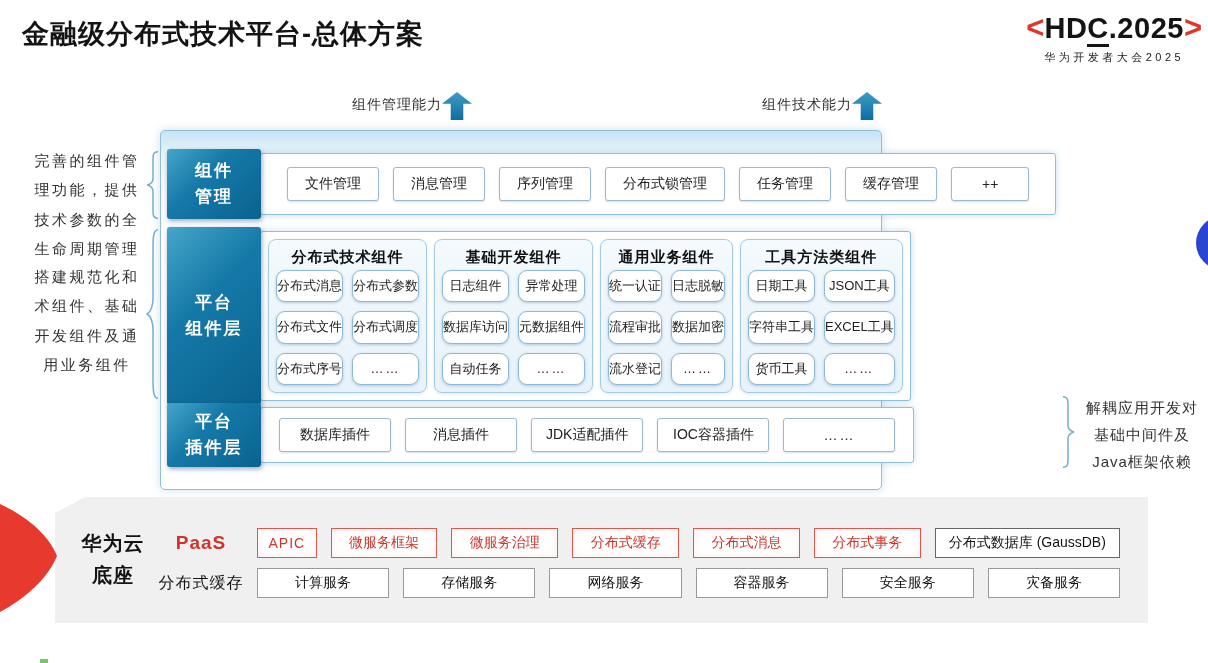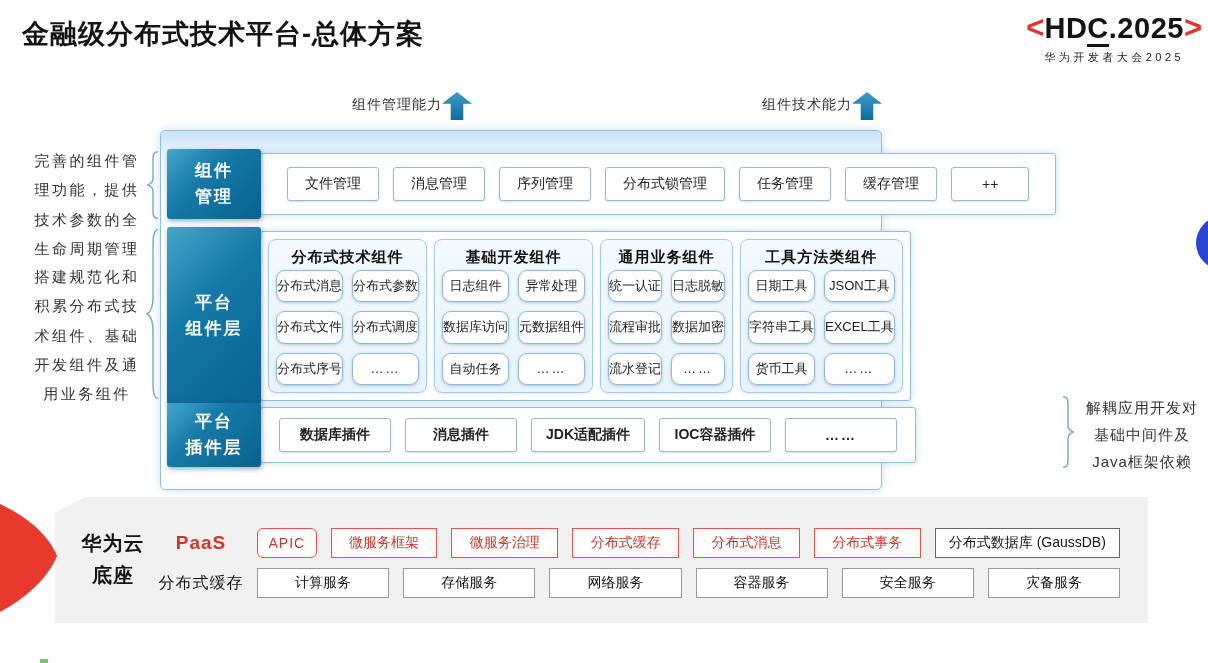--- a/index.html
+++ b/index.html
@@ -63,21 +63,21 @@
     font-size:15px; font-weight:bold; color:#111; letter-spacing:1px; }
   .group-grid { flex:1; display:grid; grid-template-columns:1fr 1fr; gap:9px 9px; }
   .gitem { display:flex; align-items:center; justify-content:center; background:#fff;
     border:1px solid #8fb9d8; border-radius:9px; font-size:13px; color:#222;
     box-shadow:0 1px 3px rgba(30,90,140,.28); white-space:nowrap; }
 
   
   .plugline { flex:1; display:flex; align-items:center; justify-content:space-between; padding:0 18px; gap:14px; }
   .plug { height:34px; min-width:112px; padding:0 14px; display:flex; align-items:center; justify-content:center;
     background:#fff; border:1px solid #9db9cf; border-radius:3px; font-size:14px; color:#222;
-    box-shadow:0 1px 2px rgba(60,100,140,.22); white-space:nowrap;font-weight:bold; }
+    box-shadow:0 1px 2px rgba(60,100,140,.22); white-space:nowrap; }
 
   
   .brace { position:absolute; z-index:3; }
   .brace svg { display:block; width:100%; height:100%; }
   .brace-flip { transform:scaleX(-1); }
 
   
   .foundation { position:absolute; left:55px; top:497px; width:1093px; height:126px; background:#f0f0f0;
     clip-path:polygon(30px 0, 100% 0, 100% 100%, 0 100%, 0 16px); z-index:1; }
   .f-label { position:absolute; left:20px; top:30px; width:76px; text-align:center;
@@ -85,21 +85,21 @@
   .f-rows { position:absolute; left:100px; right:28px; top:30px; }
   .f-row { display:flex; align-items:center; height:32px; }
   .f-row + .f-row { margin-top:8px; }
   .f-row-label { flex:none; width:92px; text-align:center; white-space:nowrap; }
   .paas-name { color:#d2342b; font-size:19px; font-weight:bold; letter-spacing:1px; }
   .cloud-name { color:#141414; font-size:16px; letter-spacing:1px; }
   .f-boxes { flex:1; margin-left:10px; display:flex; gap:14px; }
   .pbox { height:30px; display:flex; align-items:center; justify-content:center; background:#fff;
     font-size:14px; white-space:nowrap; }
   .pbox.red { flex:1; border:1px solid #dd574d; color:#d2342b; box-shadow:inset 0 0 8px rgba(230,70,60,.10); }
-  .pbox.red.narrow { flex:0.55; letter-spacing:1px;border-radius:6px; }
+  .pbox.red.narrow { flex:0.55; letter-spacing:1px; }
   .pbox.neutral { flex:1.75; border:1px solid #666; color:#141414; }
   .cbox { flex:1; height:30px; display:flex; align-items:center; justify-content:center;
     background:#fff; border:1px solid #999; color:#141414; font-size:14px; white-space:nowrap; }
   .f-boxes.cloud { }
 
   
   .red-wedge { position:absolute; left:0; top:502px; width:60px; height:112px; z-index:2; }
   .blue-circle { position:absolute; left:1196px; top:216px; width:54px; height:54px;
     border-radius:50%; background:#2946d3; z-index:2; }
   .logo-fragment { position:absolute; left:40px; top:659px; width:8px; height:4px; background:#7ac36a; }
@@ -132,21 +132,20 @@
   </div>
 
   <div class="note note-left-top">
     <div>完善的组件管</div>
     <div>理功能，提供</div>
     <div>技术参数的全</div>
     <div>生命周期管理</div>
   </div>
   <div class="note note-left-bottom">
     <div>搭建规范化和</div>
-    <div>积累分布式技</div>
     <div>术组件、基础</div>
     <div>开发组件及通</div>
     <div>用业务组件</div>
   </div>
   <div class="note note-right">
     <div>解耦应用开发对</div>
     <div>基础中间件及</div>
     <div>Java框架依赖</div>
   </div>
 

